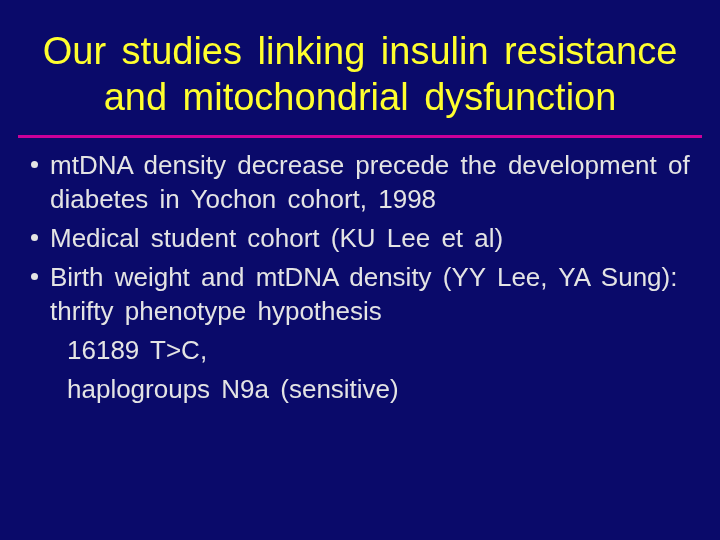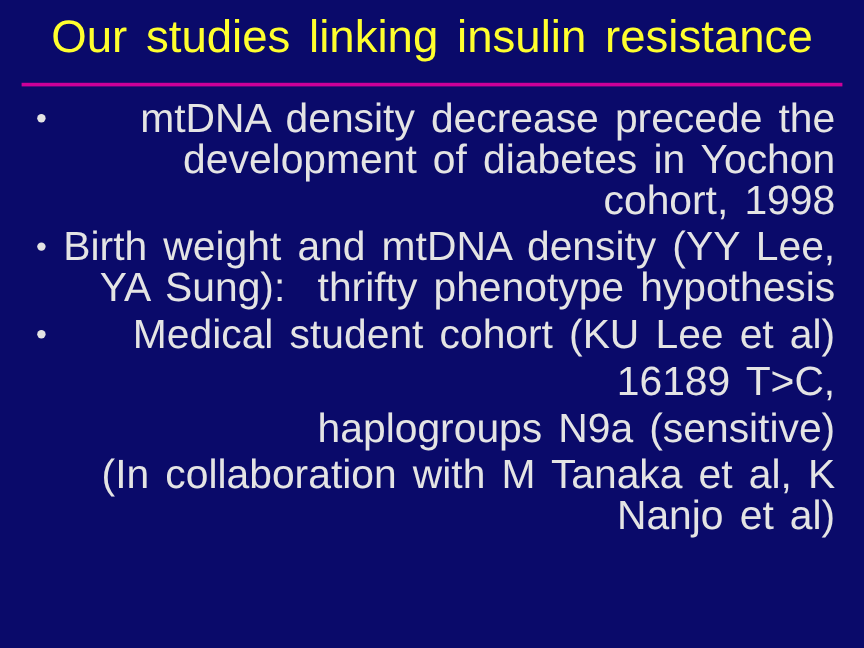--- a/index.html
+++ b/index.html
@@ -12,21 +12,21 @@
 
   .slide {
     position: relative;
     width: 720px; height: 540px;
     background: #0a0a6a;
     font-family: "Liberation Sans", sans-serif;
     color: #e6e6e6;
   }
 
   .title-block {
-    padding-top: 8px;
+    padding-top: 28px;
     text-align: center;
   }
   .title-line {
     color: #ffff2e;
     font-size: 38px;
     line-height: 46px;
     font-weight: 400;
     word-spacing: 5px;
     letter-spacing: 0px;
     white-space: nowrap;
@@ -35,25 +35,24 @@
   .divider {
     height: 3px;
     background: #cc0099;
     margin: 15px 18px 0 18px;
   }
 
   .content {
     margin-top: 10px;
     padding-left: 50px;
     padding-right: 24px;
-    font-size: 34px;
+    font-size: 26px;
     line-height: 34px;
     word-spacing: 4px;
     color: #e4e4e4;
-    text-align: right;
   }
 
   .bullet-item {
     position: relative;
     margin-bottom: 5px;
   }
   .bullet-dot {
     position: absolute;
     left: -19px;
     top: 13px;
@@ -81,44 +80,44 @@
     white-space: pre-wrap;
   }
 </style>
 </head>
 <body>
 
 <div class="slide">
 
   <div class="title-block">
     <div class="title-line">Our studies linking insulin resistance</div>
+    <div class="title-line">and mitochondrial dysfunction</div>
   </div>
 
   <div class="divider"></div>
 
   <div class="content">
 
     <div class="bullet-item">
       <span class="bullet-dot"></span>
       <span class="bullet-text">mtDNA density decrease precede the development of diabetes in Yochon cohort, 1998</span>
     </div>
 
     <div class="bullet-item">
       <span class="bullet-dot"></span>
-      <span class="bullet-text">Birth weight and mtDNA density (YY Lee, YA Sung):  thrifty phenotype hypothesis</span>
+      <span class="bullet-text">Medical student cohort (KU Lee et al)</span>
     </div>
 
     <div class="bullet-item">
       <span class="bullet-dot"></span>
-      <span class="bullet-text">Medical student cohort (KU Lee et al)</span>
+      <span class="bullet-text">Birth weight and mtDNA density (YY Lee, YA Sung):  thrifty phenotype hypothesis</span>
     </div>
 
 
     <div class="sub-item first">16189 T&gt;C,</div>
 
     <div class="sub-item">haplogroups N9a (sensitive)</div>
 
 
-    <div class="footnote">(In collaboration with M Tanaka et al, K Nanjo et al)</div>
 
   </div>
 
 </div>
 
 </body></html>

